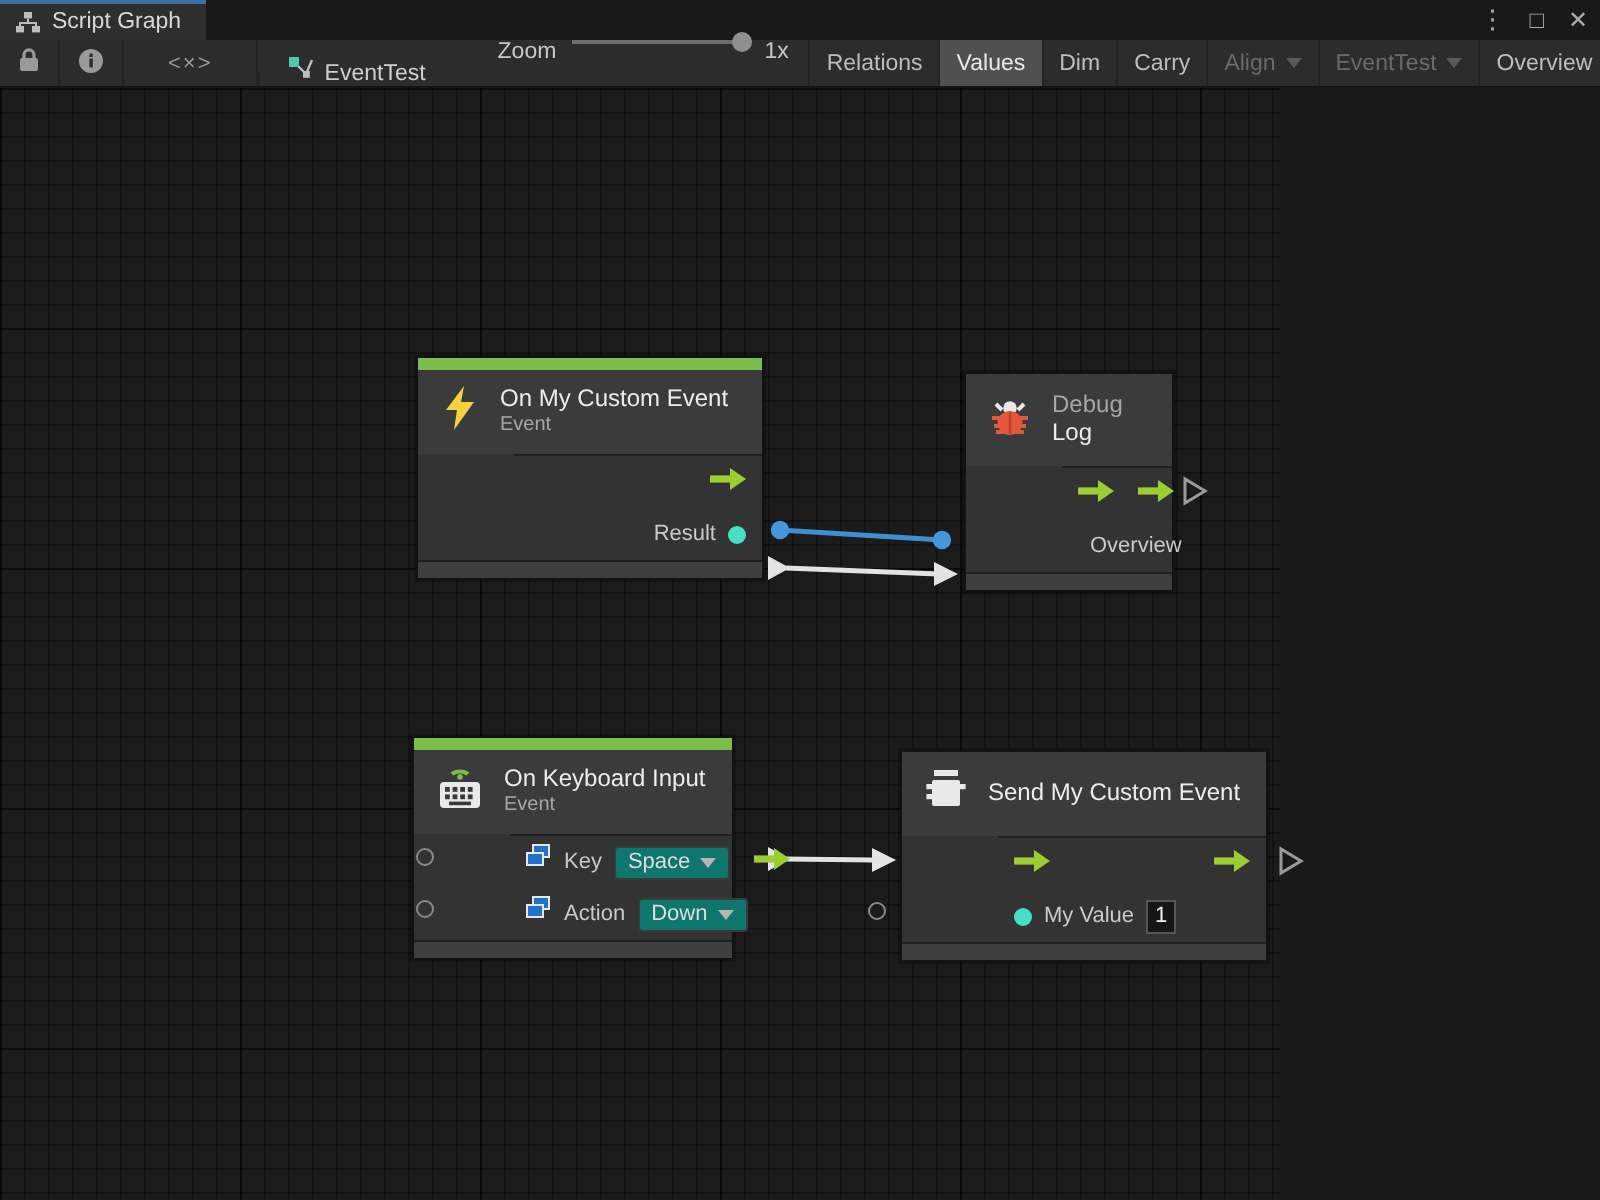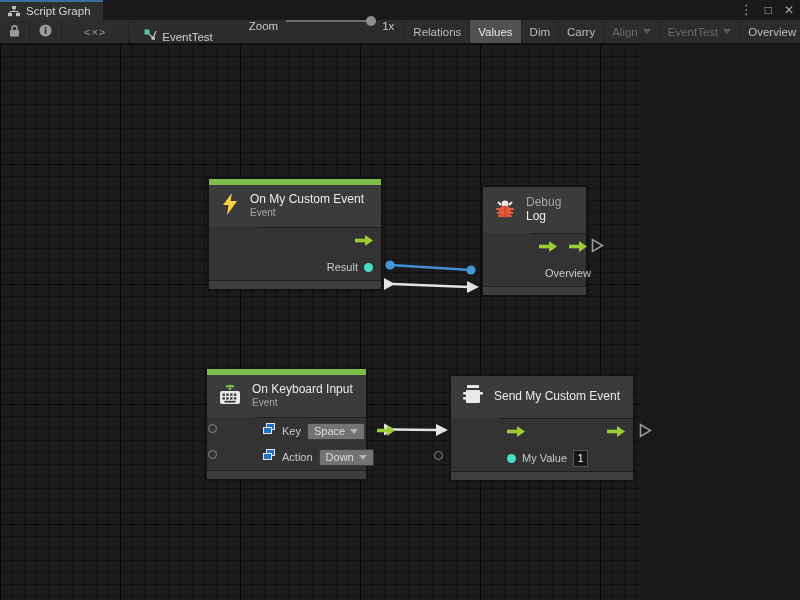--- a/index.html
+++ b/index.html
@@ -58,21 +58,21 @@
   .prow { height:26px; display:flex; align-items:center; padding:0 8px; gap:6px; }
   .foot { height:9px; background:#3e3e3e; border-top:1px solid #202020; }
   .spacer { flex:1; }
   .plabel { font-size:11px; color:#c9c9c9; white-space:nowrap; }
 
   .dot { width:9px; height:9px; border-radius:50%; }
   .dot.teal { background:#49dfc4; }
   .dot.gray { background:#9a9a9a; }
   .ring { position:absolute; width:9px; height:9px; border-radius:50%; border:1.5px solid #8a8a8a; }
 
-  .dropdown { display:inline-flex; align-items:center; background:#737373; border:1px solid #3a3a3a;
+  .dropdown { display:inline-flex; align-items:center; background:#0f766e; border:1px solid #3a3a3a;
               border-radius:2px; height:17px; padding:0 6px; font-size:11px; color:#dddddd; gap:5px; }
   .dropdown .dcaret { width:0; height:0; border-left:4px solid transparent; border-right:4px solid transparent;
                       border-top:5px solid #b5b5b5; }
   .valbox { min-width:15px; height:17px; background:#161616; border:1px solid #565656; color:#eeeeee;
             font-size:11px; display:inline-flex; align-items:center; justify-content:center; padding:0 3px; }
 
   .tri-out { position:absolute; }
 </style>
 </head>
 <body>

